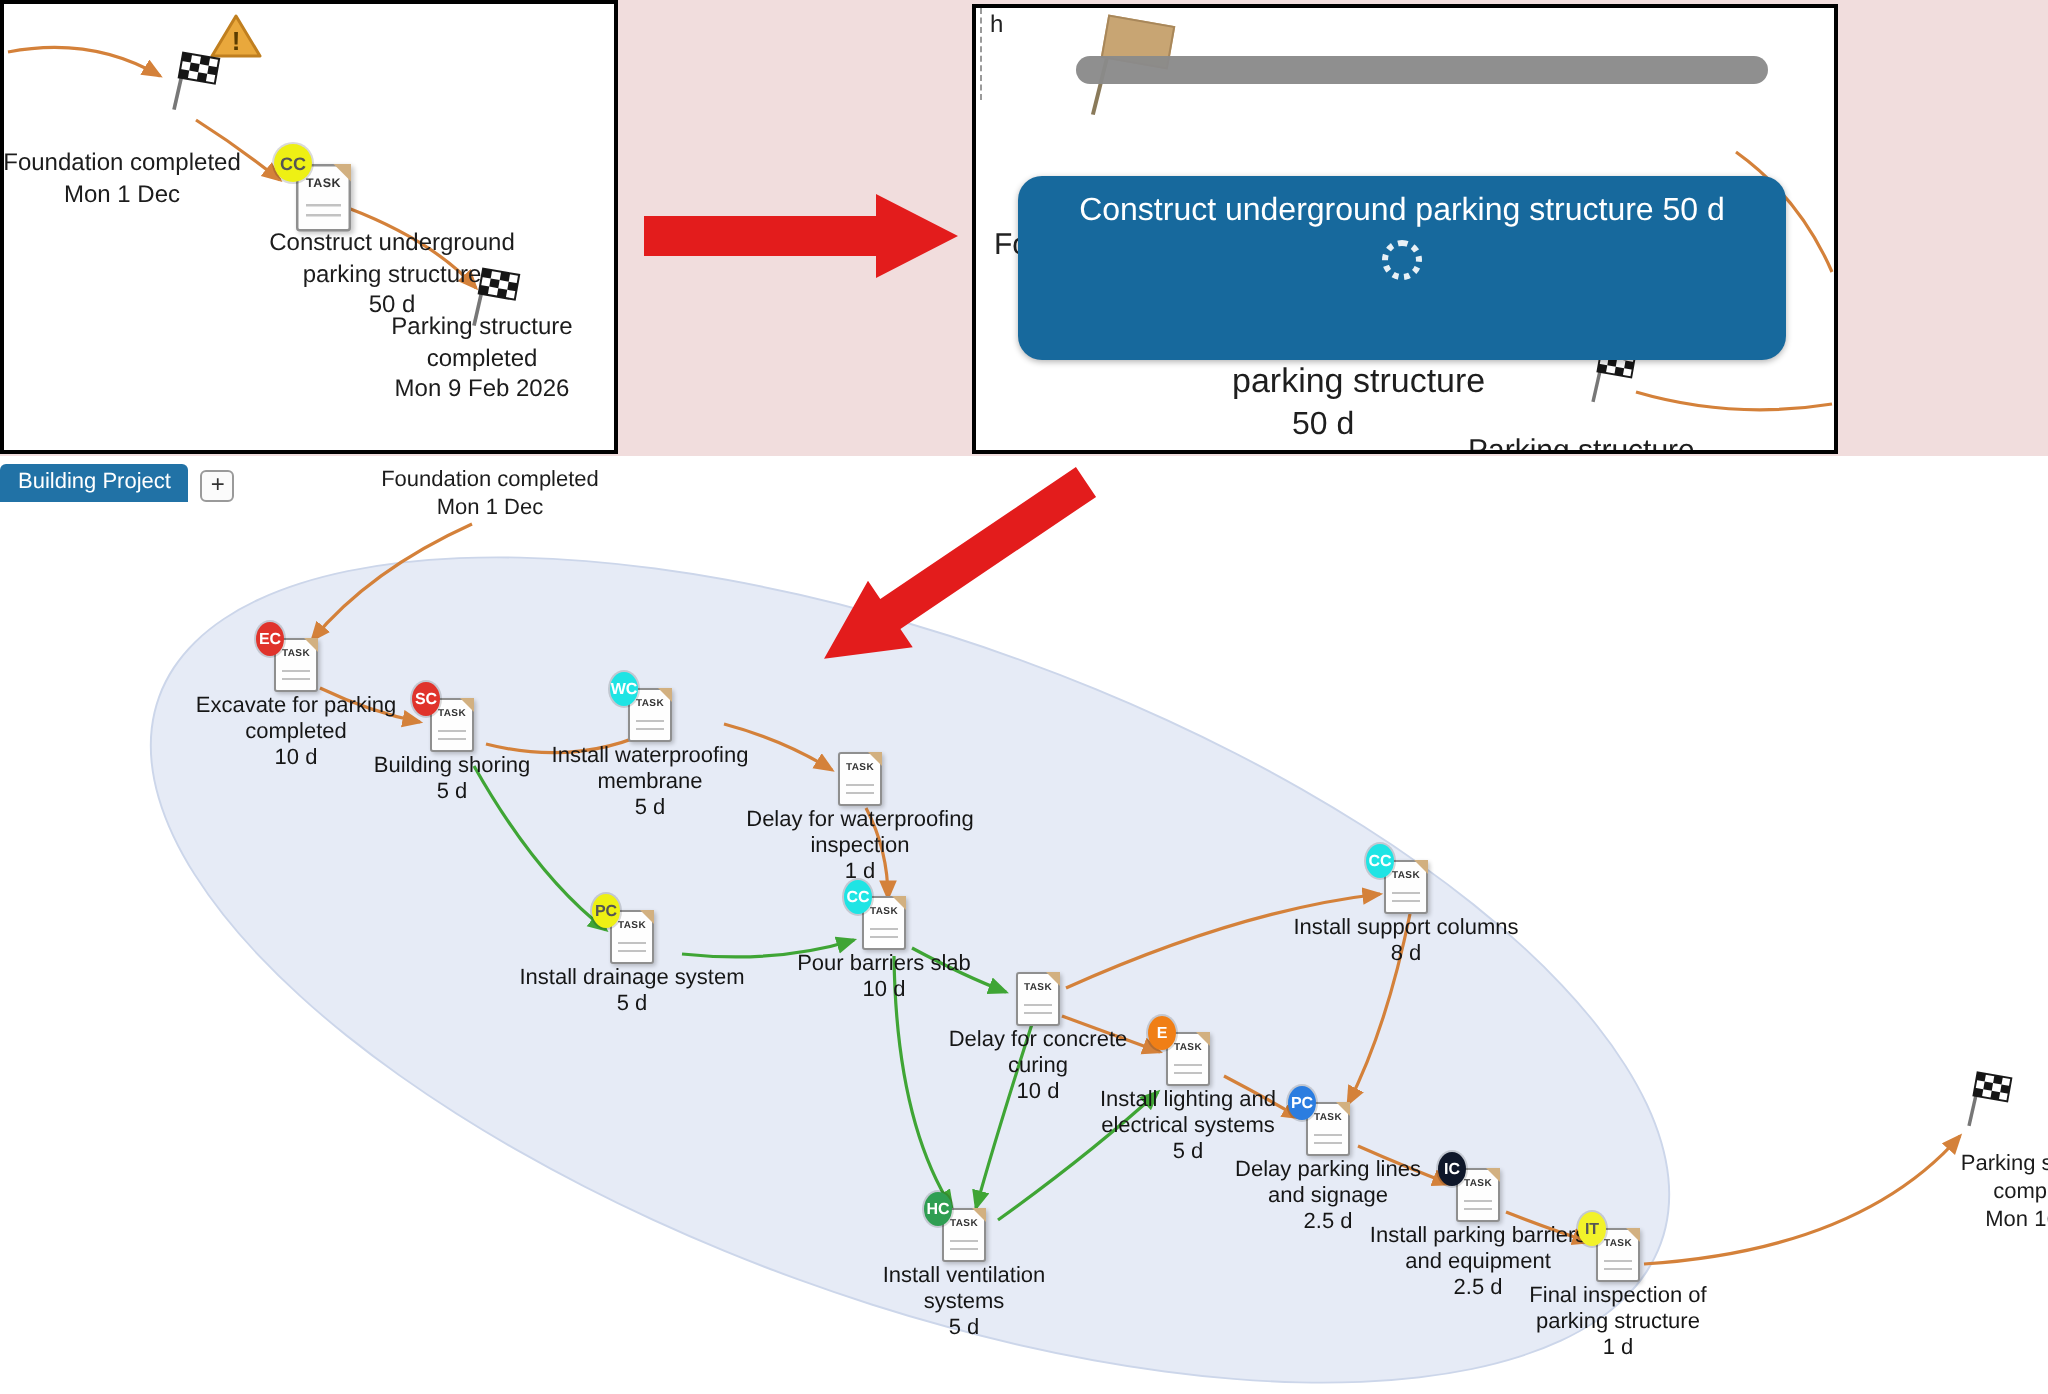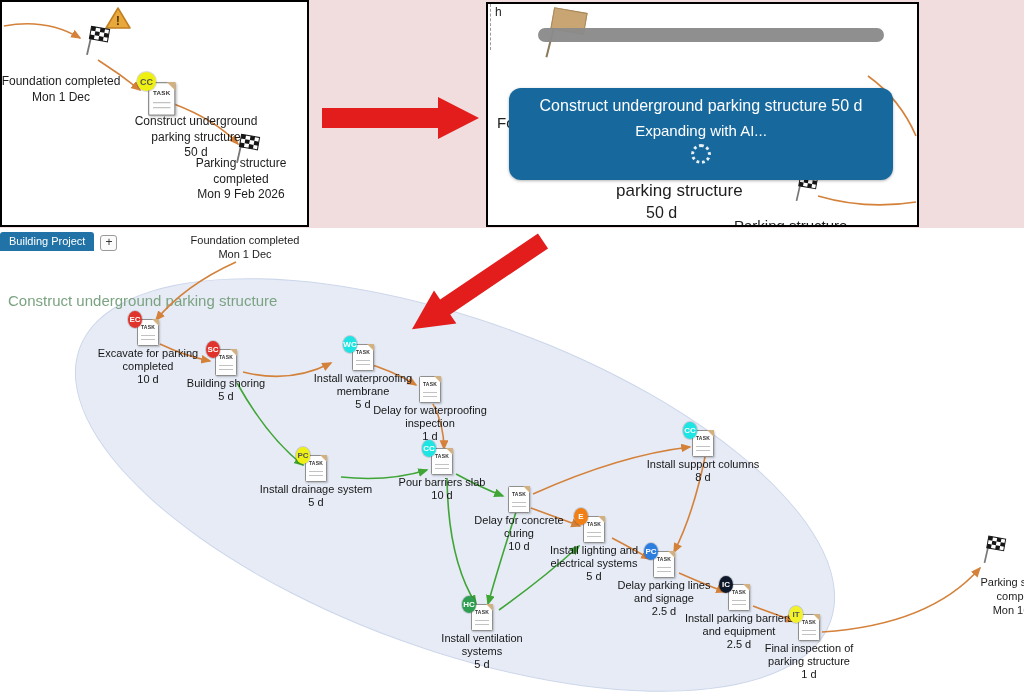--- a/index.html
+++ b/index.html
@@ -161,28 +161,26 @@
         <use href="#flag-sym"></use>
       </svg>
     <svg class="pconn2" width="430" height="222">
       <path class="edge-o" d="M380,72 Q412,95 428,132"></path>
       <path class="edge-o" d="M330,192 Q378,206 428,198"></path>
     </svg>
     <div class="tooltip">
     </div>
     <div class="ai-card">
       <div class="ai-title">Construct underground parking structure 50 d</div>
-      <div class="ai-status">Expanding with AI...</div>
       <div class="spinner"></div>
     </div>
   </div>
 
   <div class="canvas">
     <div class="blob"></div>
-    <div class="group-title">Construct underground parking structure</div>
     <div class="lbl canvas-foundation">Foundation completed
 Mon 1 Dec</div>
     <svg id="edges-svg">
       <defs>
         <marker id="ah-o" markerWidth="8" markerHeight="8" refX="5.5" refY="2.75" orient="auto">
           <path d="M0,0 L6.5,2.75 L0,5.5 Z" fill="#d4813a"></path>
         </marker>
         <marker id="ah-g" markerWidth="8" markerHeight="8" refX="5.5" refY="2.75" orient="auto">
           <path d="M0,0 L6.5,2.75 L0,5.5 Z" fill="#3fa535"></path>
         </marker>
@@ -224,21 +222,21 @@
           <span class="doc">
              <span class="doc-fold"></span>
              <span class="doc-word">TASK</span>
              <span class="doc-line dl1"></span>
             <span class="doc-line dl2"></span>
            </span>
           <div class="task-label" style="width:82px;left:-30px">
              <span class="t-name">Building shoring</span><br><span class="t-dur">5 d</span>
            </div>
         </div>
-        <div class="task-node" style="left: 352px; top: 116px; text-decoration: underline;">
+        <div class="task-node" style="left: 314px; top: 116px; text-decoration: underline;">
           <span class="badge" style="background:#1fe4e4;color:#fff">WC</span>
           <span class="doc">
              <span class="doc-fold"></span>
              <span class="doc-word">TASK</span>
              <span class="doc-line dl1"></span>
             <span class="doc-line dl2"></span>
            </span>
           <div class="task-label" style="width:118px;left:-48px">
              <span class="t-name">Install waterproofing membrane</span><br><span class="t-dur">5 d</span>
            </div>

